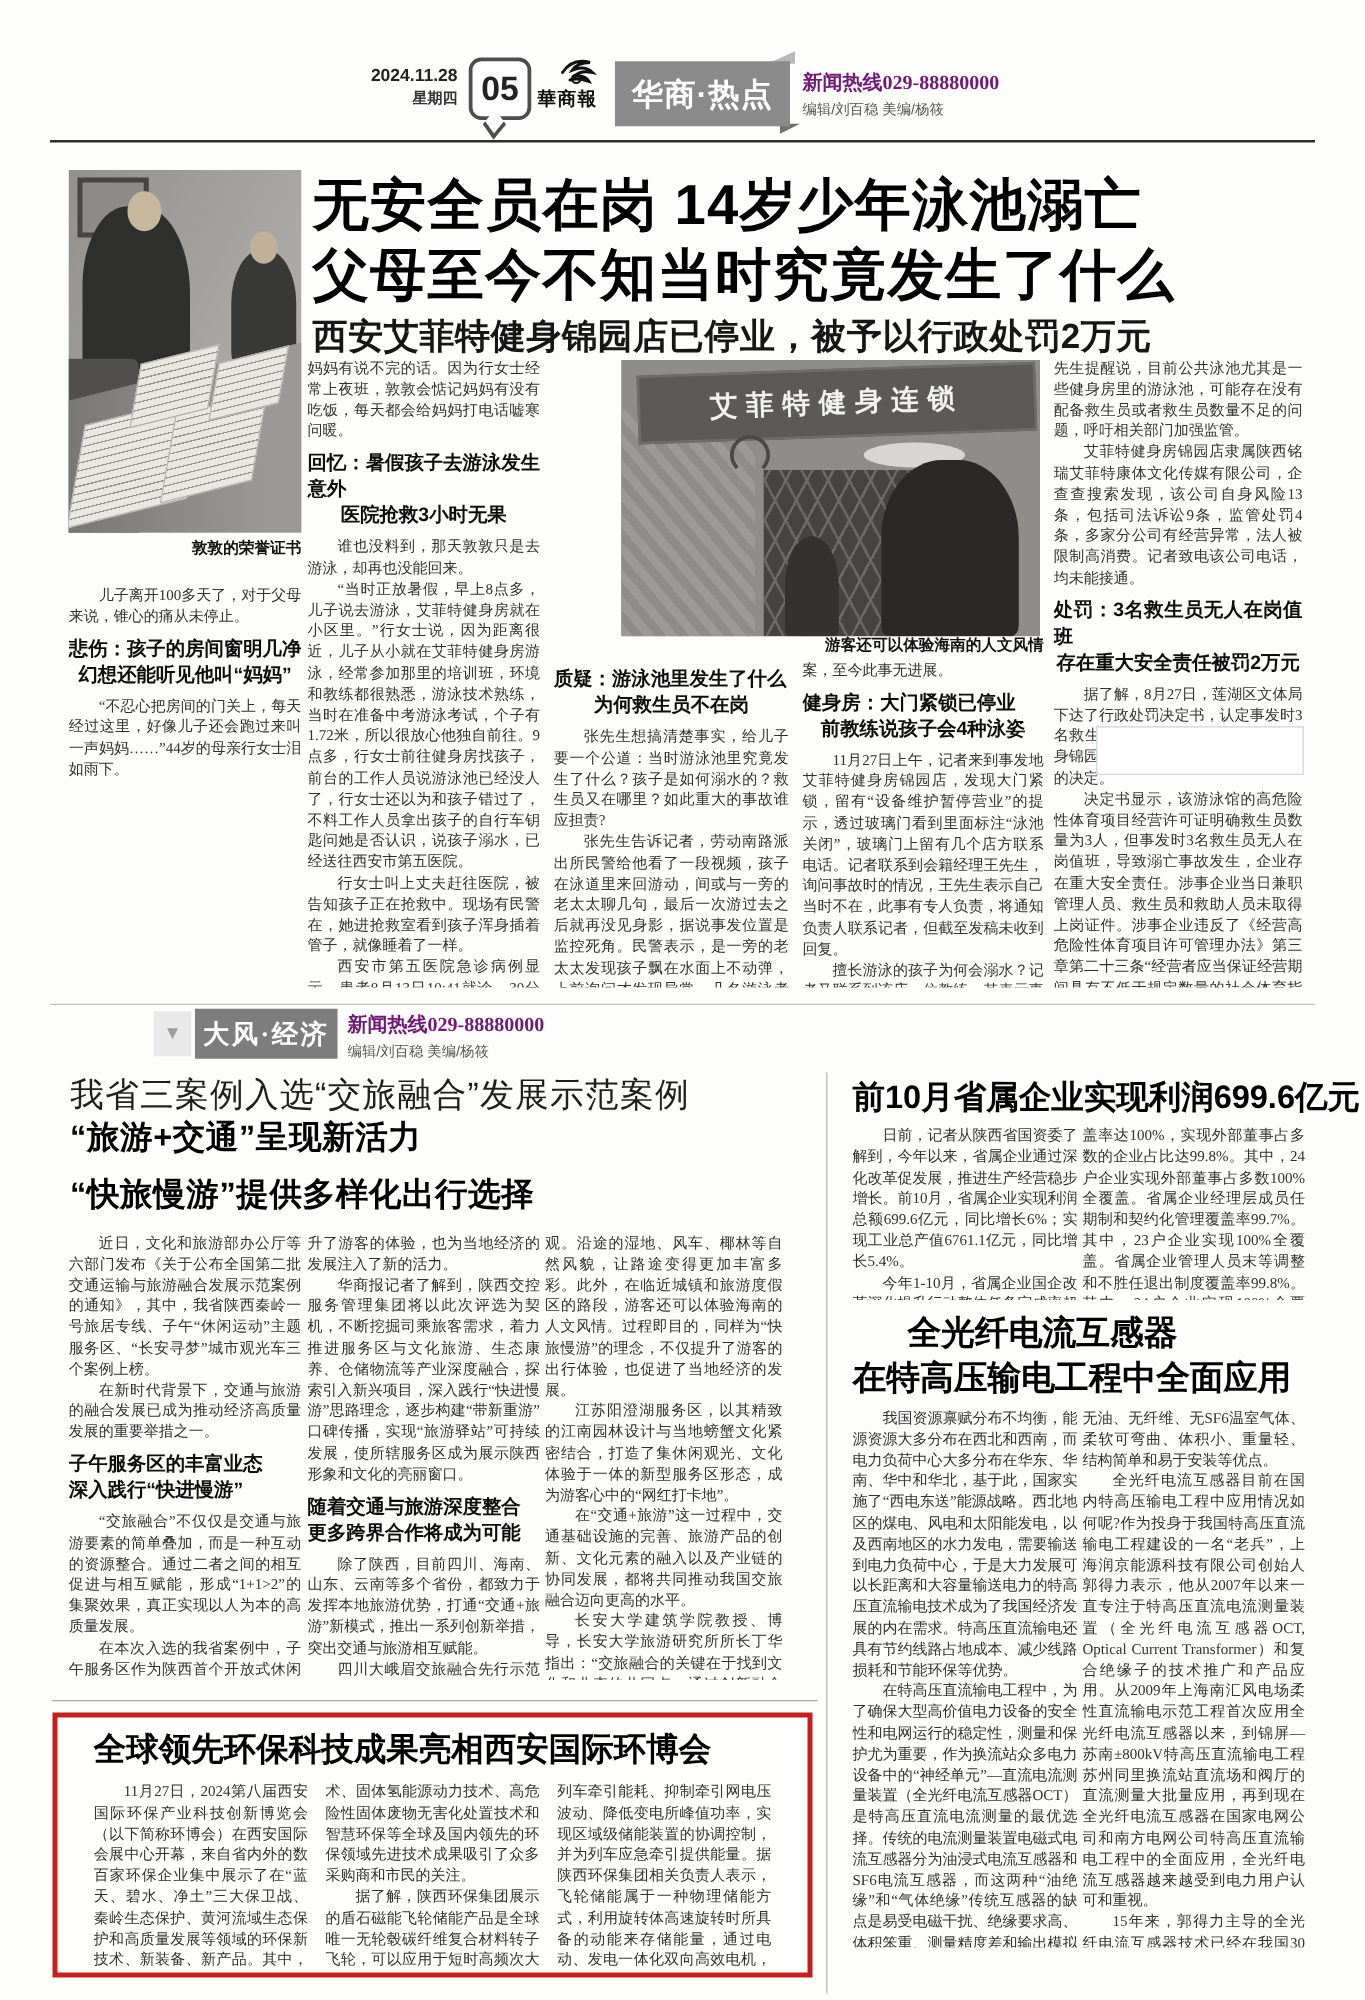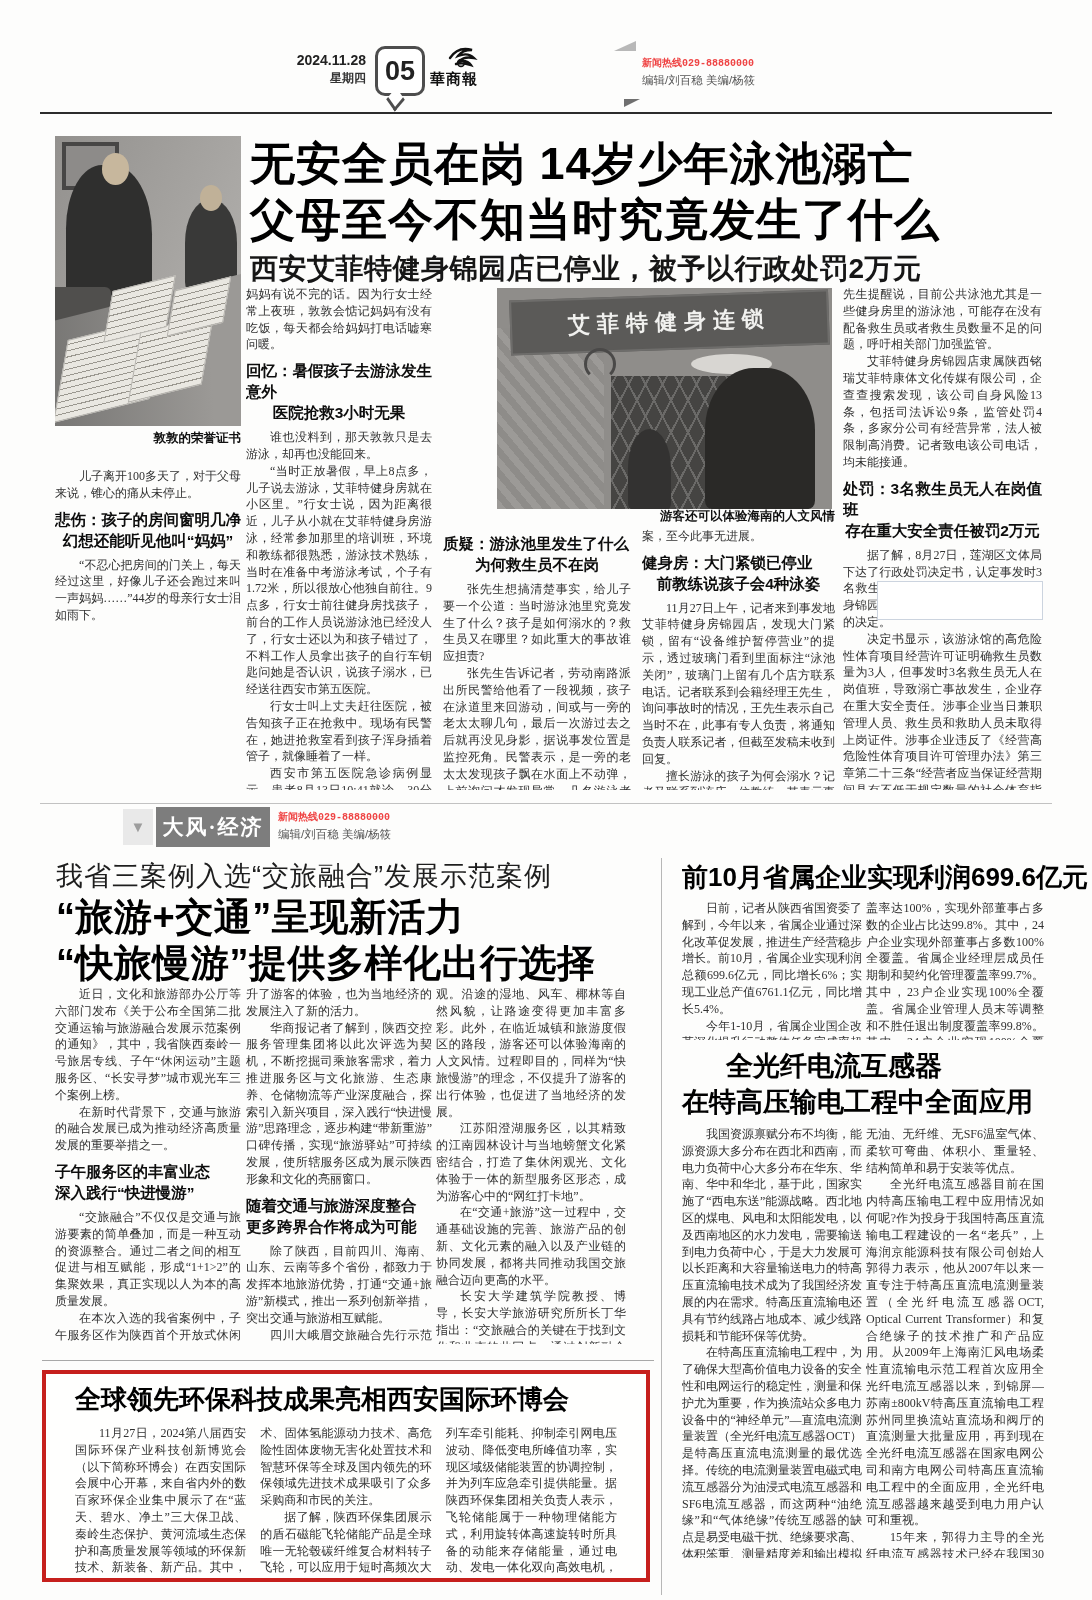--- a/index.html
+++ b/index.html
@@ -19,21 +19,21 @@
   .brand svg{display:block;margin:0 auto;}
   .brand-text{font-family:"Liberation Serif",serif;font-weight:bold;font-size:15px;color:#111;letter-spacing:1px;}
   .hot-box{position:absolute;left:492px;top:49px;width:140px;height:52px;background:#8a8a8a;z-index:2;
            display:flex;align-items:center;justify-content:center;}
   .hot-box span{color:#fff;font-family:"Liberation Sans",sans-serif;font-weight:bold;font-size:25px;letter-spacing:1px;}
   .hot-fold{position:absolute;left:614px;top:41px;width:0;height:0;border-left:22px solid transparent;
             border-bottom:10px solid #b8b8b8;}
   .hot-fold2{position:absolute;left:624px;top:99px;width:0;height:0;border-right:16px solid transparent;
             border-top:8px solid #6f6f6f;}
   .hotline-block{position:absolute;left:642px;top:56px;}
-  .hotline-main{font-family:Liberation Mono, monospace;font-weight:bold;font-size:10px;color:#ef4444;}
+  .hotline-main{font-family:Liberation Serif, serif;font-weight:bold;font-size:16px;color:#701a75;}
   .hotline-ed{font-family:"Liberation Sans",sans-serif;font-size:11.5px;color:#555;margin-top:3px;}
   .header-rule{position:absolute;left:40px;top:112px;width:1012px;height:2px;background:#2c2c2c;}
   
   .hl{position:absolute;left:250px;width:795px;font-family:"Liberation Sans",sans-serif;font-weight:900;
       color:#000;font-size:45px;letter-spacing:1px;white-space:nowrap;}
   .hl1{top:134px;} .hl2{top:190px;}
   .subhead{position:absolute;left:250px;top:250px;width:795px;font-family:"Liberation Sans",sans-serif;
            font-weight:600;font-size:28px;color:#161616;letter-spacing:.5px;white-space:nowrap;}
   
   .photo{position:absolute;overflow:hidden;background:#a9a7a4;}
@@ -88,21 +88,21 @@
   .tri-box{position:absolute;left:123px;top:809px;width:30px;height:36px;background:#e9e9e9;
            display:flex;align-items:center;justify-content:center;color:#9d9d9d;font-size:15px;}
   .econ-badge{position:absolute;left:156px;top:807px;width:114px;height:40px;background:#7d7d7d;
               display:flex;align-items:center;justify-content:center;}
   .econ-badge span{color:#fff;font-family:"Liberation Serif",serif;font-weight:bold;font-size:21px;letter-spacing:2px;}
   .econ-hotline{position:absolute;left:278px;top:810px;}
   .v-divider{position:absolute;left:661px;top:858px;width:1px;height:737px;background:#b7b7b7;}
   .kicker{position:absolute;left:56px;top:858px;font-family:"Liberation Sans",sans-serif;font-weight:500;
           font-size:27px;color:#1e1e1e;letter-spacing:1px;white-space:nowrap;}
   .t-head{position:absolute;left:56px;font-family:"Liberation Sans",sans-serif;font-weight:900;color:#000;
-          font-size:38px;letter-spacing:.5px;white-space:nowrap;}
+          font-size:26px;letter-spacing:.5px;white-space:nowrap;}
   .t-head1{top:892px;} .t-head2{top:938px;}
   .t-col1{left:55px;top:986px;width:186px;height:358px;}
   .t-col2{left:246px;top:986px;width:186px;height:358px;}
   .t-col3{left:436px;top:986px;width:190px;height:358px;}
   .r-head{position:absolute;left:682px;font-family:"Liberation Sans",sans-serif;font-weight:bold;color:#000;
           white-space:nowrap;}
   .p-head{top:860px;font-size:26px;}
   .p-col1{left:682px;top:900px;width:180px;height:140px;}
   .p-col2{left:866px;top:900px;width:178px;height:140px;}
   .f-head1{top:1048px;font-size:27px;margin-left:44px;}
@@ -132,20 +132,23 @@
     <span class="bubble-tail"></span>
   </div>
   <div class="brand">
     <svg width="34" height="26" viewBox="0 0 34 26">
       <path d="M6 14 Q14 2 28 6 Q18 6 14 12 Q24 8 30 14 Q20 12 16 17 Q24 16 27 21 Q18 18 12 20" fill="none" stroke="#111" stroke-width="2.4" stroke-linecap="round"></path>
       <circle cx="17" cy="19" r="3.4" fill="none" stroke="#111" stroke-width="1.6"></circle>
     </svg>
     <div class="brand-text">華商報</div>
   </div>
   <div class="hot-fold"></div>
+  <div class="hot-box">
+    <span>华商·热点</span>
+  </div>
   <div class="hot-fold2"></div>
   <div class="hotline-block">
     <div class="hotline-main">新闻热线029-88880000</div>
     <div class="hotline-ed">编辑/刘百稳 美编/杨筱</div>
   </div>
   <div class="header-rule"></div>
 
   <div class="hl hl1">无安全员在岗  14岁少年泳池溺亡</div>
   <div class="hl hl2">父母至今不知当时究竟发生了什么</div>
   <div class="subhead">西安艾菲特健身锦园店已停业，被予以行政处罚2万元</div>

